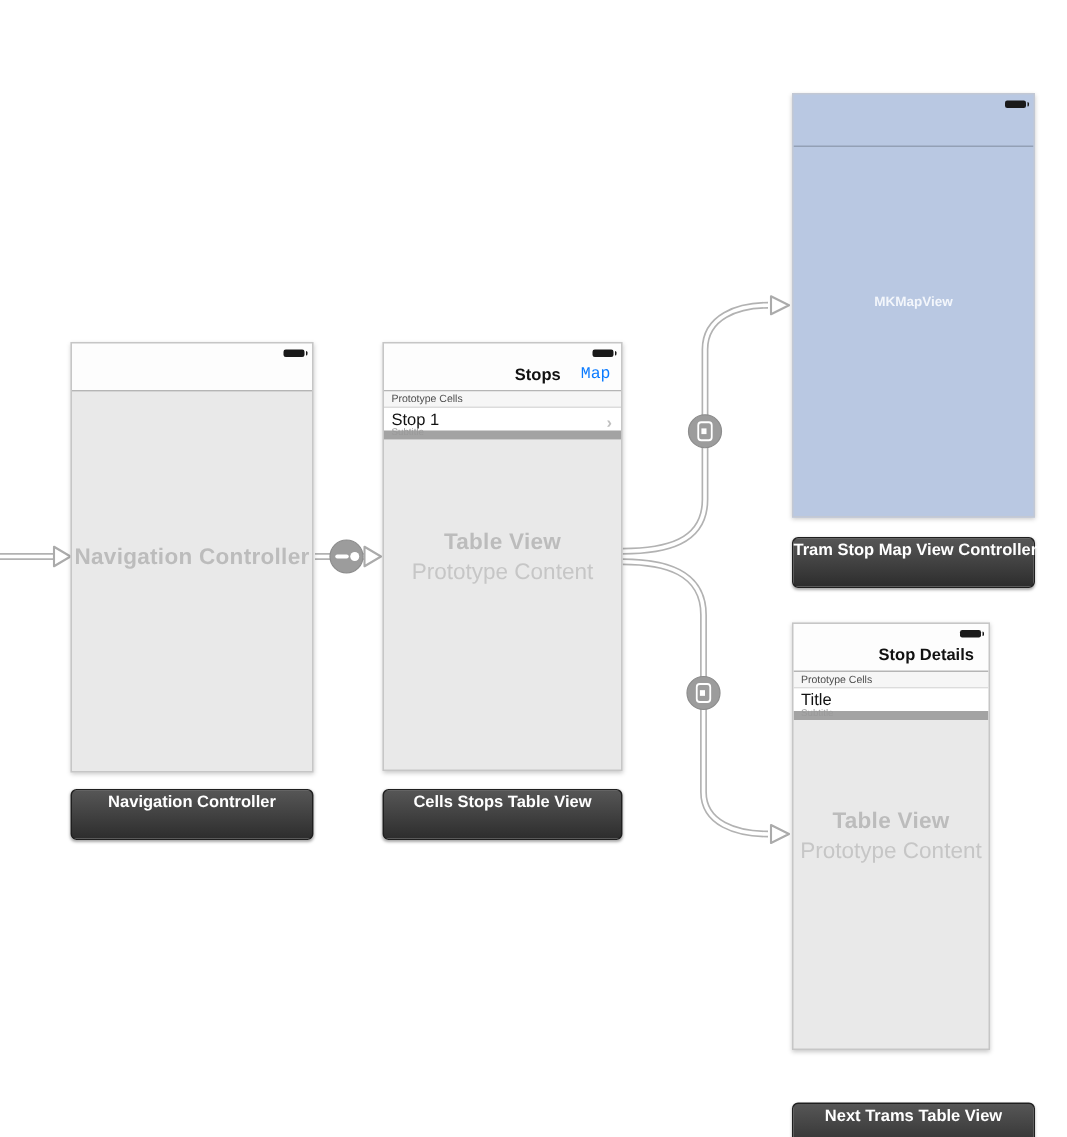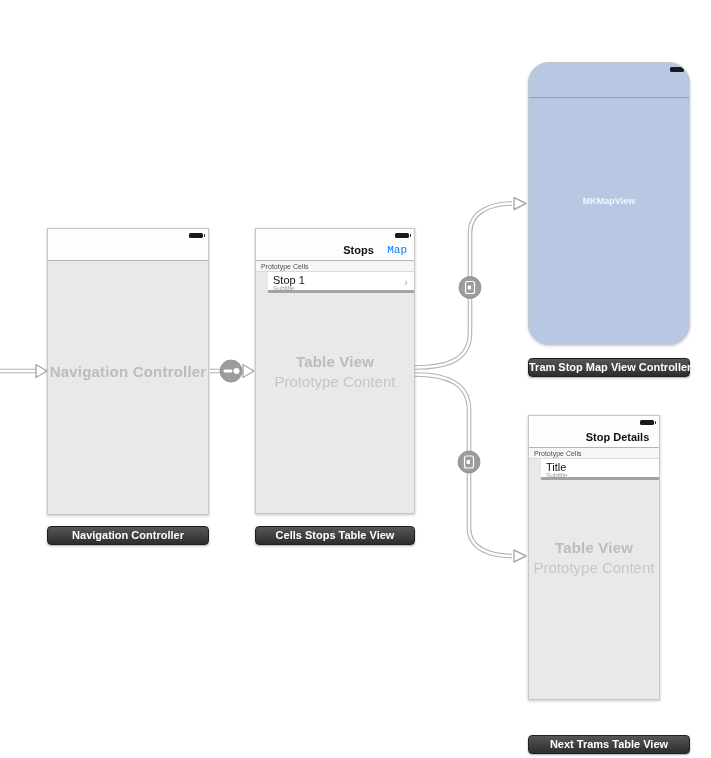--- a/index.html
+++ b/index.html
@@ -31,22 +31,22 @@
   }
   .nav-btn{
     position:absolute;right:7px;top:15px;font-size:11px;color:#0b7bff;font-family:Liberation Mono, monospace;
   }
   .proto-header{
     position:absolute;left:0;right:0;top:32px;height:11px;background:#f6f6f6;
     border-bottom:1px solid #dcdcdc;box-sizing:border-box;
     font-size:7px;color:#4d4d4d;line-height:11px;padding-left:5px;
   }
   .cell{
-    position:absolute;left:12px;right:0;top:43px;height:21px;background:#ffffff;
-    border-bottom:3px solid #a3a3a3;box-sizing:border-box;
+    position:absolute;left:0;right:0;top:43px;height:21px;background:#ffffff;
+    border-bottom:6px solid #a3a3a3;box-sizing:border-box;
   }
   .cell-title{position:absolute;left:5px;top:2px;font-size:11px;color:#111;}
   .cell-sub{position:absolute;left:5px;top:13px;font-size:6.5px;color:#9a9a9a;}
   .cell-chevron{
     position:absolute;right:6px;top:4px;font-size:11px;color:#c0c0c0;font-weight:bold;
   }
   .ghost{
     position:absolute;left:0;right:0;top:0;bottom:0;display:flex;
     flex-direction:column;align-items:center;justify-content:center;
     pointer-events:none;
@@ -57,21 +57,21 @@
   .vc-map{background:#b9c8e2;border:1px solid #c2c8d4;}
   .map-sep{
     position:absolute;left:0;right:0;top:34px;height:1px;background:#93a0b5;
   }
   .map-text{
     position:absolute;left:0;right:0;top:133px;text-align:center;
     font-size:9px;font-weight:bold;color:#f3f6fb;
   }
   
   .nameplate{
-    position:absolute;height:19px;border-radius:4px;
+    position:absolute;height:34px;border-radius:4px;
     background:linear-gradient(#565656,#2d2d2d);
     border:1px solid #1f1f1f;box-sizing:border-box;
     box-shadow:0 1px 2px rgba(0,0,0,0.35);
     color:#ffffff;font-size:11px;font-weight:bold;text-align:center;line-height:17px;
     white-space:nowrap;
   }
   svg{position:absolute;left:0;top:0;}
   .tube-outer{stroke:#b2b2b2;stroke-width:4.6;fill:none;}
   .tube-inner{stroke:#ffffff;stroke-width:2.4;fill:none;}
   .arrowhead{fill:#ffffff;stroke:#ababab;stroke-width:1.4;stroke-linejoin:round;}
@@ -149,21 +149,21 @@
       <div class="cell-sub">Subtitle</div>
       <div class="cell-chevron">›</div>
     </div>
     <div class="ghost">
       <div class="ghost-title">Table View</div>
       <div class="ghost-sub">Prototype Content</div>
     </div>
   </div>
   <div class="nameplate" style="left:255px;top:526px;width:160px;">Cells Stops Table View</div>
 
-  <div class="vc vc-map" style="left:528px;top:62px;width:162px;height:283px;border-radius:21px;">
+  <div class="vc vc-map" style="left:528px;top:62px;width:162px;height:283px;">
     <div class="battery"></div>
     <div class="map-sep"></div>
     <div class="map-text">MKMapView</div>
   </div>
   <div class="nameplate" style="left:528px;top:358px;width:162px;">Tram Stop Map View Controller</div>
 
   <div class="vc" style="left:528px;top:415px;width:132px;height:285px;">
     <div class="navbar">
       <div class="battery"></div>
       <div class="nav-title">Stop Details</div>

